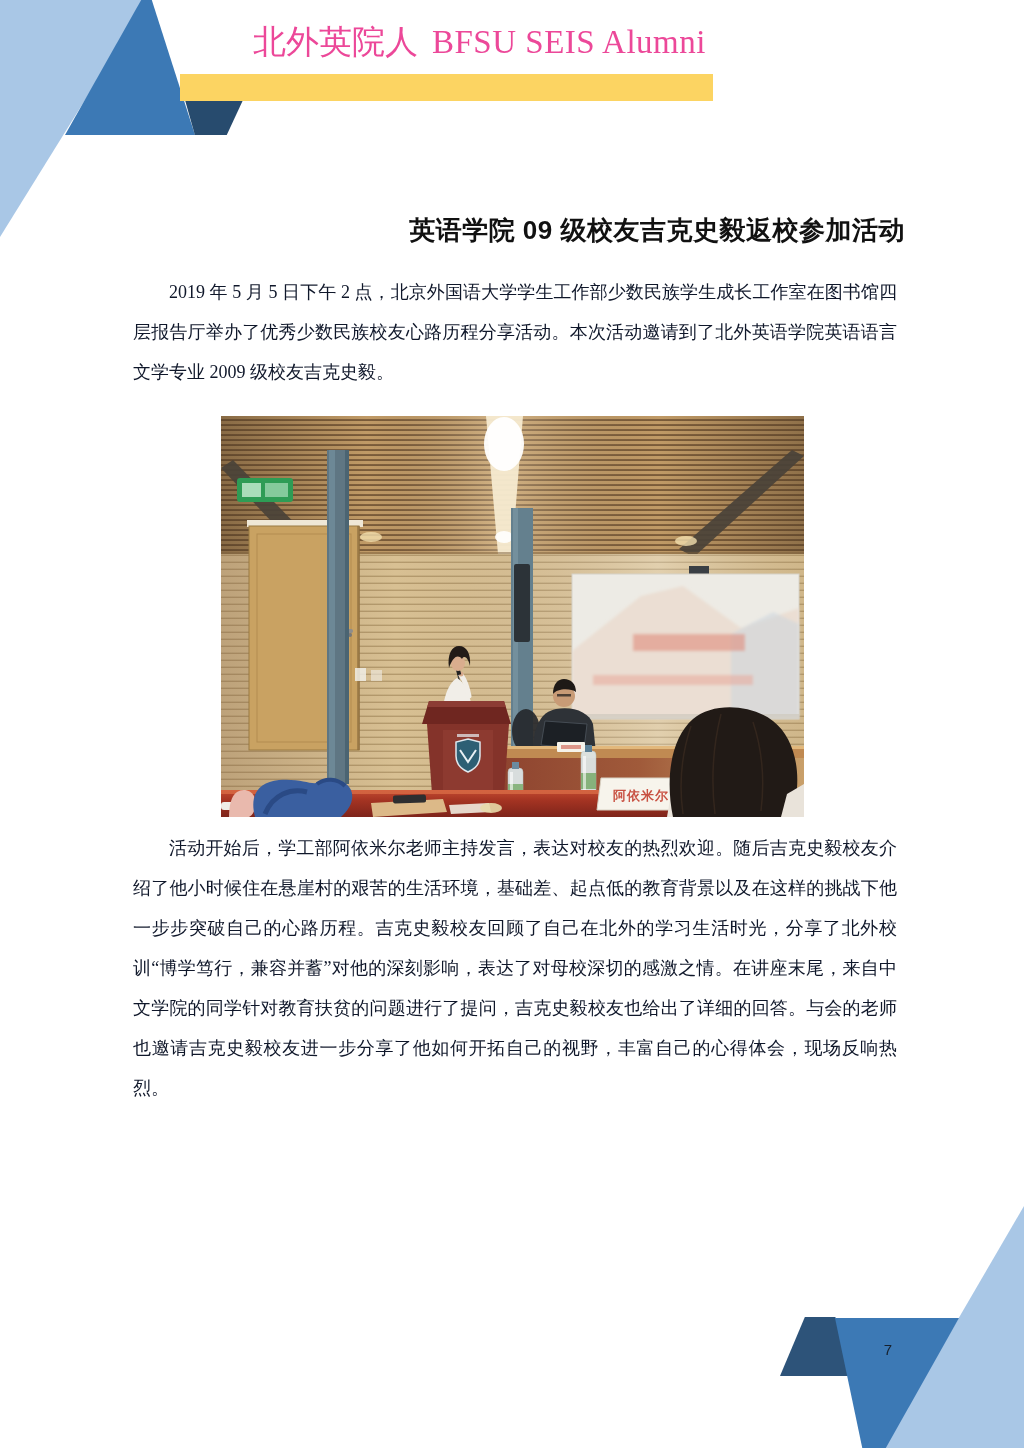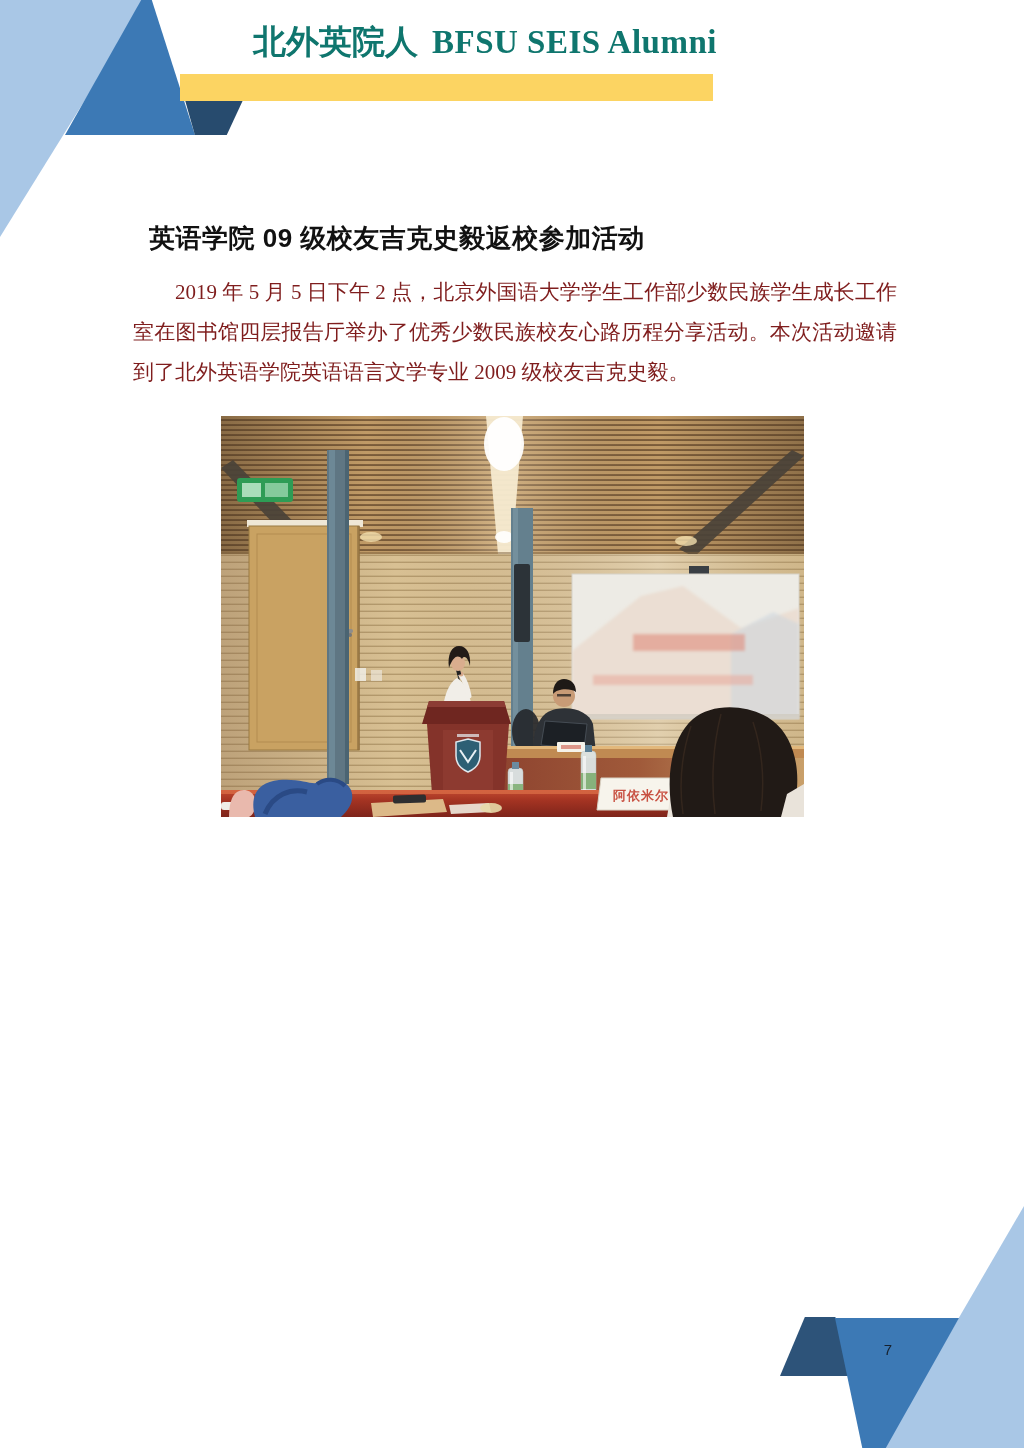--- a/index.html
+++ b/index.html
@@ -13,29 +13,29 @@
   .tl-light { left:0; top:0; width:147px; height:237px; background:#a9c7e6;
               clip-path:polygon(0 0,100% 0,0 100%); }
   .tl-blue  { left:65px; top:-12px; width:130px; height:147px; background:#3c79b5;
               clip-path:polygon(63.8% 0,100% 100%,0 100%); }
   .tl-navy  { left:185px; top:100px; width:58px; height:35px; background:#274b6e;
               clip-path:polygon(0 0,100% 0,72% 100%,17% 100%); }
   .yellow-bar { position:absolute; left:180px; top:74px; width:533px; height:27px;
               background:#fcd462; }
   
   .masthead { position:absolute; left:253px; top:22px; white-space:nowrap;
-              font-weight:bold; color:#0f766e; font-size:33px; line-height:40px; }
+              font-weight:normal; color:#ec4899; font-size:33px; line-height:40px; }
   .masthead .en { margin-left:14px; letter-spacing:0.5px; }
   
-  .headline { position:absolute; left:133px; top:204px; width:764px; margin:16px;
-              text-align:left; font-family:"Liberation Sans","DejaVu Sans",sans-serif;
+  .headline { position:absolute; left:133px; top:204px; width:764px; margin:8px;
+              text-align:right; font-family:"Liberation Sans","DejaVu Sans",sans-serif;
               font-weight:bold; font-size:26px; line-height:36px; color:#111111;
               letter-spacing:0.5px; }
-  .textblock { position:absolute; left:133px; width:764px; color:#7f1d1d;
-              font-size:21px; line-height:40px; text-align:justify; }
+  .textblock { position:absolute; left:133px; width:764px; color:#0f172a;
+              font-size:18px; line-height:40px; text-align:justify; }
   .textblock p { margin:0; text-indent:2em; }
   .block1 { top:272px; }
   .block2 { top:828px; }
   
   .photo { position:absolute; left:217px; top:412px; width:583px; height:401px; margin:4px; }
   .photo svg { display:block; }
   
   .br-light { left:883px; top:1206px; width:141px; height:242px; background:#a9c7e6;
               clip-path:polygon(100% 0,100% 100%,0 100%); }
   .br-blue  { left:835px; top:1318px; width:124px; height:130px; background:#3c79b5;
@@ -245,20 +245,21 @@
         <path d="M452,401 C444,362 450,322 472,303 C492,286 530,288 552,305 C570,319 578,345 576,372 C575,386 571,396 568,401 Z" fill="#211a16"></path>
         <path d="M470,310 C460,340 458,370 462,398" stroke="#38291f" stroke-width="1.5" fill="none" opacity="0.8"></path>
         <path d="M500,298 C492,330 490,365 494,398" stroke="#38291f" stroke-width="1.5" fill="none" opacity="0.8"></path>
         <path d="M532,306 C540,330 544,362 540,395" stroke="#38291f" stroke-width="1.5" fill="none" opacity="0.8"></path>
         <polygon points="560,401 566,378 583,368 583,401" fill="#e9e3da"></polygon>
       </g>
     </svg>
   </figure>
 
   <div class="textblock block2">
+    <p>活动开始后，学工部阿依米尔老师主持发言，表达对校友的热烈欢迎。随后吉克史毅校友介绍了他小时候住在悬崖村的艰苦的生活环境，基础差、起点低的教育背景以及在这样的挑战下他一步步突破自己的心路历程。吉克史毅校友回顾了自己在北外的学习生活时光，分享了北外校训“博学笃行，兼容并蓄”对他的深刻影响，表达了对母校深切的感激之情。在讲座末尾，来自中文学院的同学针对教育扶贫的问题进行了提问，吉克史毅校友也给出了详细的回答。与会的老师也邀请吉克史毅校友进一步分享了他如何开拓自己的视野，丰富自己的心得体会，现场反响热烈。</p>
   </div>
 
   <div class="deco br-light"></div>
   <div class="deco br-navy"></div>
   <div class="deco br-blue"></div>
   <div class="page-number">7</div>
 
 </div>
 
 </body></html>

